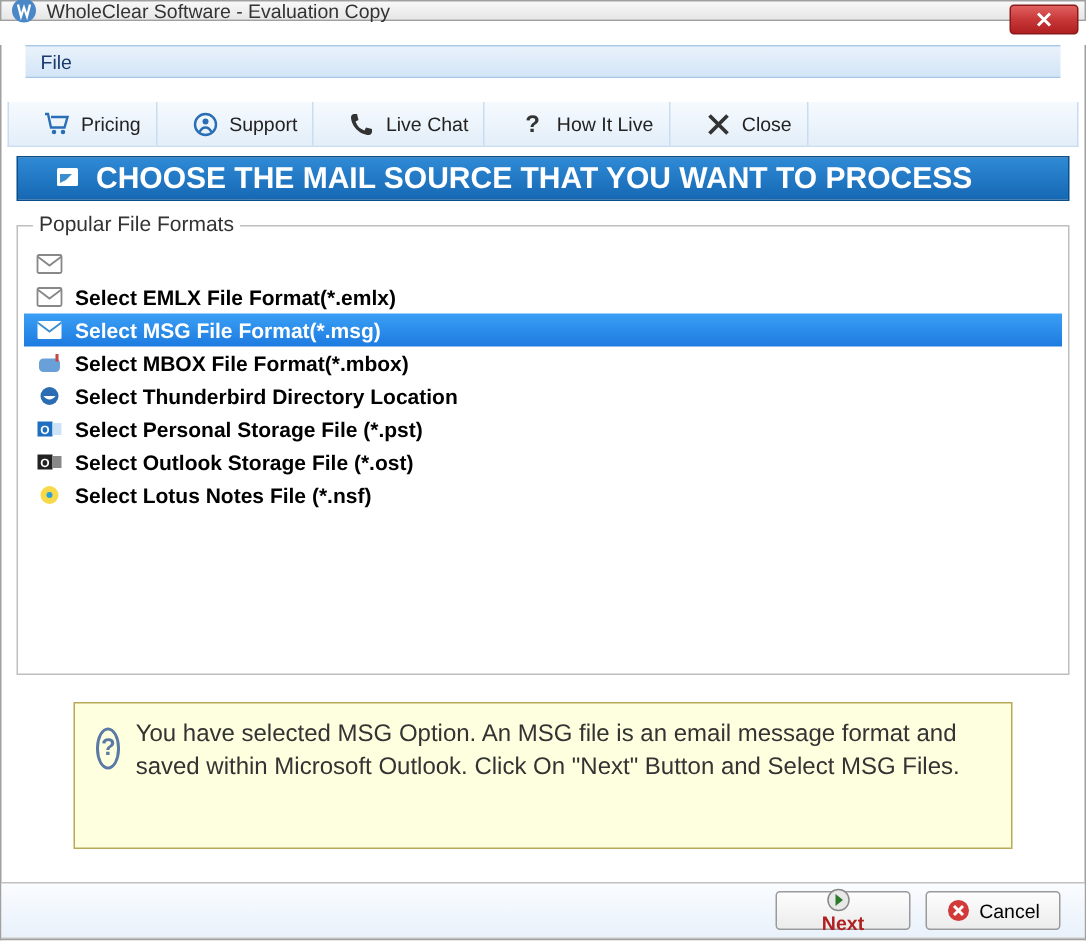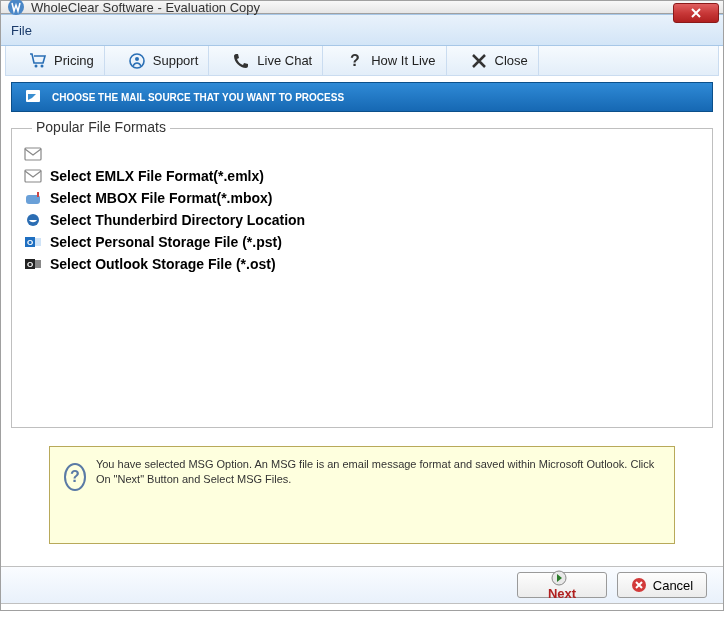--- a/index.html
+++ b/index.html
@@ -32,22 +32,22 @@
   border-right: 1px solid #a0a0a0;
   border-bottom: 1px solid #a0a0a0;
   height: 597px;
   background: #fff;
 }
 
 .menubar {
   background: linear-gradient(to bottom, #e9f2fb, #d3e5f7);
   border: 1px solid #a7c7e7;
   border-left: none; border-right: none;
-  margin: 0;
-  height: 32px;
+  margin: 16px;
+  height: 22px;
   display: flex;
   align-items: center;
 }
 .menubar .menu-item { padding: 2px 10px; font-size: 13px; color: #1a3a6a; cursor: pointer; }
 
 .toolbar {
   margin: 0 4px;
   background: linear-gradient(to bottom, #f6fafe, #e3eef9);
   border: 1px solid #cadcf0;
   border-top: none;
@@ -65,36 +65,36 @@
 }
 .tool-item .ico { width: 20px; height: 20px; margin-right: 6px; display:flex; align-items:center; justify-content:center; }
 
 .content-area { margin: 6px 10px 0 10px; }
 
 .banner {
   background: linear-gradient(to bottom, #2f8ad6, #1668b3);
   color: #fff;
   height: 30px;
   display: flex; align-items: center;
-  padding-left: 12px;
-  font-size: 10px; font-weight: bold;
+  padding-left: 24px;
+  font-size: 20px; font-weight: bold;
   border: 1px solid #0b4f8a;
 }
 .banner .banner-icon { width: 18px; height: 18px; margin-right: 10px; }
 
 .group-box {
   border: 1px solid #bfbfbf;
   margin-top: 16px;
   padding: 14px 4px 6px 4px;
   position: relative;
   height: 300px;
 }
 .group-box .legend {
   position: absolute;
-  top: -10px; left: 20px;
+  top: -10px; left: 10px;
   background: #fff;
   padding: 0 4px;
   font-size: 14px; color: #333;
 }
 .format-list { }
 .format-row {
   display: flex; align-items: center;
   height: 22px;
   padding-left: 8px;
   cursor: pointer;
@@ -114,21 +114,21 @@
   display: flex;
   align-items: flex-start;
   padding: 10px 14px;
 }
 .info-panel .info-icon {
   width: 28px; height: 28px; margin-right: 10px; margin-top: 6px;
   border: 2px solid #5a7aa5; border-radius: 50%;
   display:flex; align-items:center; justify-content:center;
   color:#5a7aa5; font-weight:bold; font-size:16px;
 }
-.info-panel .info-text { font-size: 11px; color: #333; line-height: 1.4; }
+.info-panel .info-text { font-size: 16px; color: #333; line-height: 1.4; }
 
 .footer {
   margin-top: 22px;
   border-top: 1px solid #c0c0c0;
   border-bottom: 1px solid #c0c0c0;
   height: 38px;
   background: linear-gradient(to bottom, #fafcff, #e9f1fb);
   display: flex; align-items: center; justify-content: flex-end;
   padding-right: 16px;
 }
@@ -243,20 +243,29 @@
         <div class="format-row">
           <span class="fmt-icon">
               <svg viewBox="0 0 18 16">
                 <rect x="1" y="2" width="16" height="12" rx="1" fill="none" stroke="#888" stroke-width="1.2"></rect>
                 <path d="M1 3l8 6 8-6" fill="none" stroke="#888" stroke-width="1.2"></path>
               </svg>
             </span>
           <span>Select EMLX File Format(*.emlx)</span>
         </div>
 
+        <div class="format-row selected">
+          <span class="fmt-icon">
+              <svg viewBox="0 0 18 16">
+                <rect x="1" y="2" width="16" height="12" rx="1" fill="#fff"></rect>
+                <path d="M1 3l8 6 8-6" fill="none" stroke="#3a8ed0" stroke-width="1.2"></path>
+              </svg>
+            </span>
+          <span>Select MSG File Format(*.msg)</span>
+        </div>
 
         <div class="format-row">
           <span class="fmt-icon">
               <svg viewBox="0 0 18 16">
                 <rect x="2" y="5" width="14" height="9" rx="3" fill="#6aa0d8"></rect>
                 <rect x="13" y="2" width="2" height="5" fill="#c44"></rect>
               </svg>
             </span>
           <span>Select MBOX File Format(*.mbox)</span>
         </div>
@@ -286,20 +295,29 @@
           <span class="fmt-icon">
               <svg viewBox="0 0 18 16">
                 <rect x="1" y="3" width="10" height="10" fill="#222"></rect>
                 <text x="6" y="11" text-anchor="middle" font-size="8" fill="#fff" font-weight="bold">O</text>
                 <rect x="11" y="4" width="6" height="8" fill="#888"></rect>
               </svg>
             </span>
           <span>Select Outlook Storage File (*.ost)</span>
         </div>
 
+        <div class="format-row">
+          <span class="fmt-icon">
+              <svg viewBox="0 0 18 16">
+                <circle cx="9" cy="8" r="6" fill="#f7d94a"></circle>
+                <circle cx="9" cy="8" r="2" fill="#2aa0d8"></circle>
+              </svg>
+            </span>
+          <span>Select Lotus Notes File (*.nsf)</span>
+        </div>
 
       </div>
     </div>
 
     <div class="info-panel">
       <div class="info-icon">?</div>
       <div class="info-text">You have selected MSG Option. An MSG file is an email message format and saved within Microsoft Outlook. Click On "Next" Button and Select MSG Files.</div>
     </div>
 
   </div>

